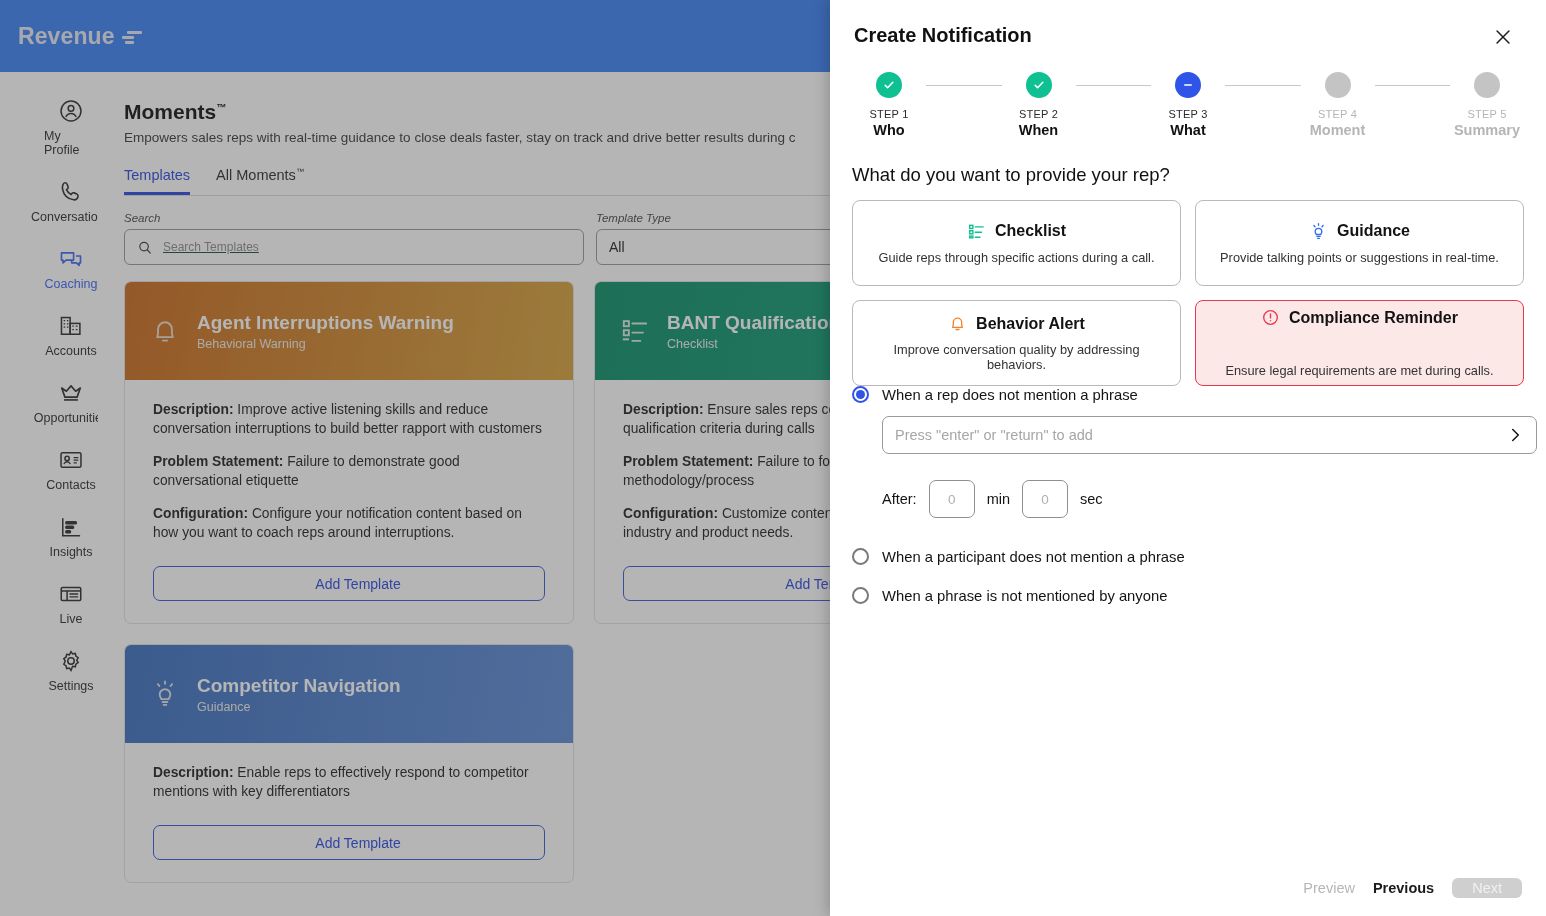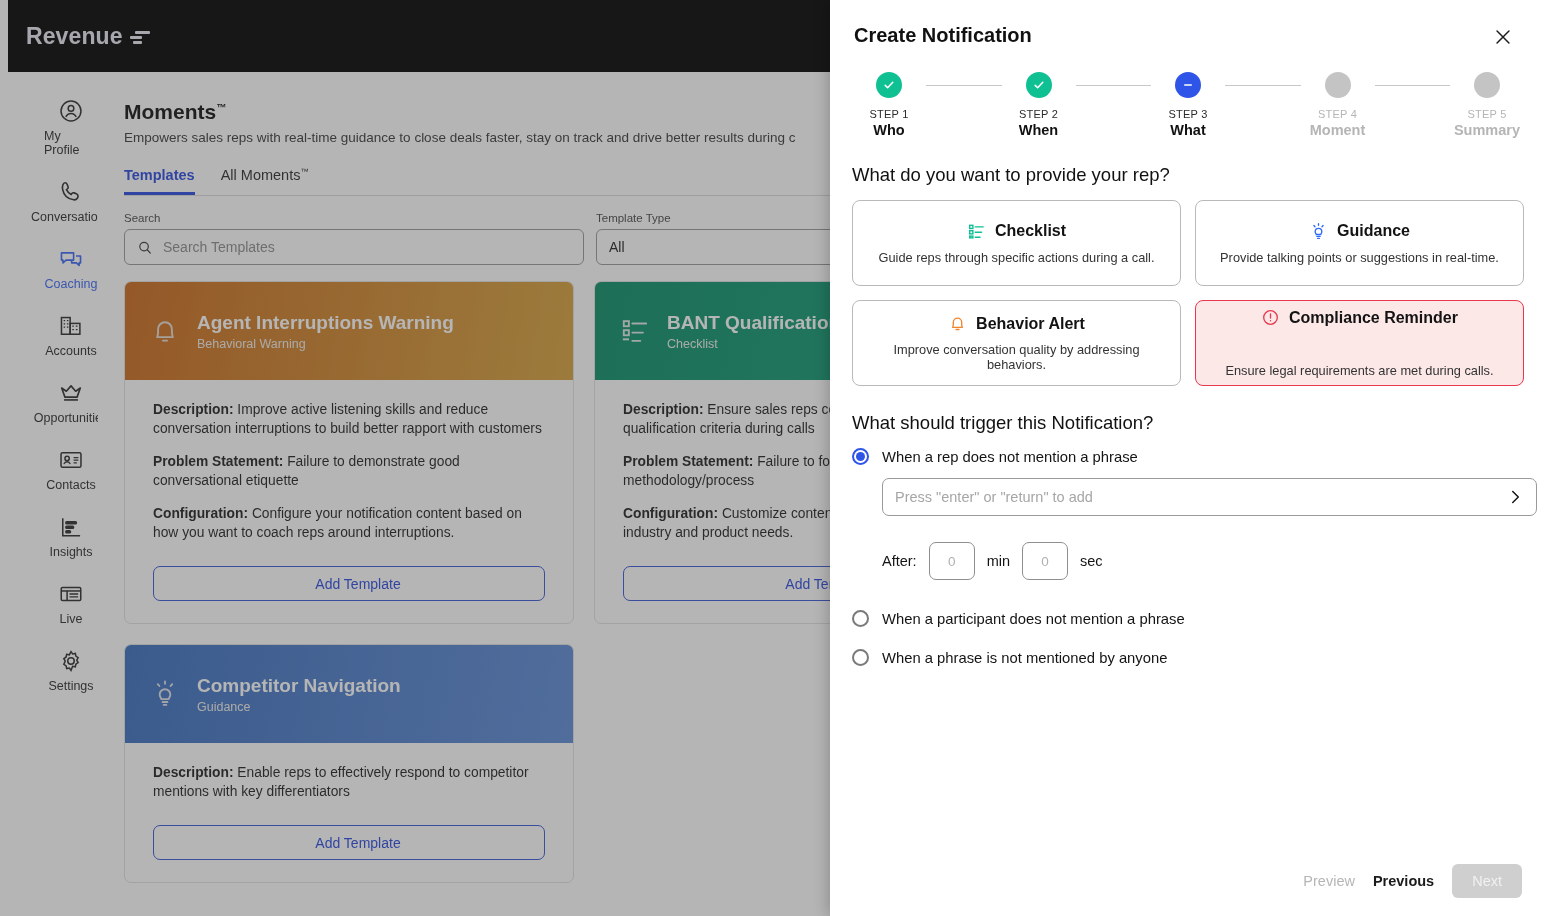--- a/index.html
+++ b/index.html
@@ -8,22 +8,22 @@
     font-family: "Liberation Sans", sans-serif;
     overflow: hidden;
     background: #ffffff;
   }
   #root { position: relative; width: 1546px; height: 916px; }
 
   
   #app-bg { position: absolute; inset: 0; }
 
   .topbar {
-    position: absolute; left: 8px; top: 0; width: 1475px; height: 72px;
-    background: #000000;
+    position: absolute; left: 0; top: 0; width: 1475px; height: 72px;
+    background: #3b82f6;
     display: flex; align-items: center;
   }
   .logo-wrap { display: flex; align-items: center; gap: 7px; margin-left: 18px; }
   .logo-text {
     color: #e9eaf2; font-size: 23px; font-weight: 700; letter-spacing: .1px;
   }
   .logo-mark { display: flex; flex-direction: column; gap: 2.5px; padding-top: 3px; }
   .logo-mark i { display: block; height: 2.5px; background: #e9eaf2; border-radius: 1px; }
   .logo-mark i:nth-child(1) { width: 15px; margin-left: 5px; }
   .logo-mark i:nth-child(2) { width: 12px; margin-left: 0px; }
@@ -45,32 +45,32 @@
   .content {
     position: absolute; left: 98px; top: 72px; width: 1448px; height: 844px;
     background: #ffffff; padding: 28px 0 0 26px; overflow: hidden;
   }
   .page-title { font-size: 21px; font-weight: 700; color: #111; }
   .page-title sup { font-size: 10px; vertical-align: super; }
   .page-sub { font-size: 13.5px; color: #3a3a3a; margin-top: 6px; }
 
   .tabs { display: flex; gap: 26px; margin-top: 22px; border-bottom: 1px solid #dcdcdc; width: 1380px;}
   .tab { font-size: 14.5px; padding-bottom: 9px; color: #2c2c2c; cursor: pointer; }
-  .tab.active { color: #2a4ae0; font-weight: 700; border-bottom: 3px solid #2a4ae0; }
+  .tab.active { color: #2a4ae0; font-weight: 400; border-bottom: 3px solid #2a4ae0; }
   .tab sup { font-size: 8px; vertical-align: super; }
 
   .filters { display: flex; gap: 12px; margin-top: 16px; }
-  .field-label { font-size: 11.5px; color: #4a4a4a; margin-bottom: 5px; }
+  .field-label { font-size: 11.5px; color: #4a4a4a; margin-bottom: 5px; font-style: italic; }
   .search-box {
     width: 460px; height: 36px; border: 1px solid #9a9a9a; border-radius: 6px;
     display: flex; align-items: center; padding: 0 12px; gap: 10px; background: transparent;
   }
   .search-box input {
-    border: none; outline: none; background: transparent; font-size: 14px;
-    font-family: "Liberation Sans", sans-serif; color: #14532d; width: 100%;
+    border: none; outline: none; background: transparent; font-size: 12px;
+    font-family: "Liberation Sans", sans-serif; color: #14532d; width: 100%; text-decoration: underline;
   }
   .search-box input::placeholder { color: #8d8d8d; }
   .select-box {
     width: 430px; height: 36px; border: 1px solid #9a9a9a; border-radius: 6px;
     display: flex; align-items: center; padding: 0 12px; font-size: 14px; color: #222;
   }
 
   .cards { display: flex; flex-wrap: wrap; gap: 20px; margin-top: 16px; width: 1410px; }
   .tcard {
     width: 450px; border-radius: 7px; overflow: hidden; background: #fff;
@@ -178,21 +178,21 @@
   .panel-foot {
     display: flex; align-items: center; justify-content: flex-end; gap: 18px;
     padding: 0 24px 18px 24px;
   }
   .btn-link { font-size: 14.5px; cursor: pointer; background: none; border: none;
               font-family: "Liberation Sans", sans-serif; }
   .btn-preview { color: #b6b6b6; }
   .btn-previous { color: #1b1b1b; font-weight: 700; }
   .btn-next {
     background: #cfcfcf; color: #f1f1f1; border: none; border-radius: 6px;
-    padding: 9px 20px; font-size: 14.5px; cursor: default;
+    padding: 2px 20px; font-size: 14.5px; cursor: default;
     font-family: "Liberation Sans", sans-serif;
   }
 </style>
 </head>
 <body>
 
 <div id="root">
 
   <div id="app-bg">
 
@@ -524,21 +524,20 @@
               <circle cx="12" cy="12" r="8.6"></circle>
                 <path d="M12 7.4v5.2"></path>
                 <circle cx="12" cy="16.2" r=".9" fill="#e8384f" stroke="none"></circle>
             </svg>
             <span class="opt-name">Compliance Reminder</span>
           </div>
           <div class="opt-desc">Ensure legal requirements are met during calls.</div>
         </div>
       </div>
 
-      <div class="trig-q">What should trigger this Notification?</div>
 
       <div class="radio-row">
         <span class="radio on"></span>
         <span class="radio-label">When a rep does not mention a phrase</span>
       </div>
 
       <div class="phrase-box">
         <input type="text" placeholder="Press &quot;enter&quot; or &quot;return&quot; to add" style="">
         <svg class="chev" viewBox="0 0 24 24" fill="none" stroke="#111" stroke-width="1.9" stroke-linecap="round" stroke-linejoin="round">
           <path d="M9 4.6L16.4 12 9 19.4"></path>

